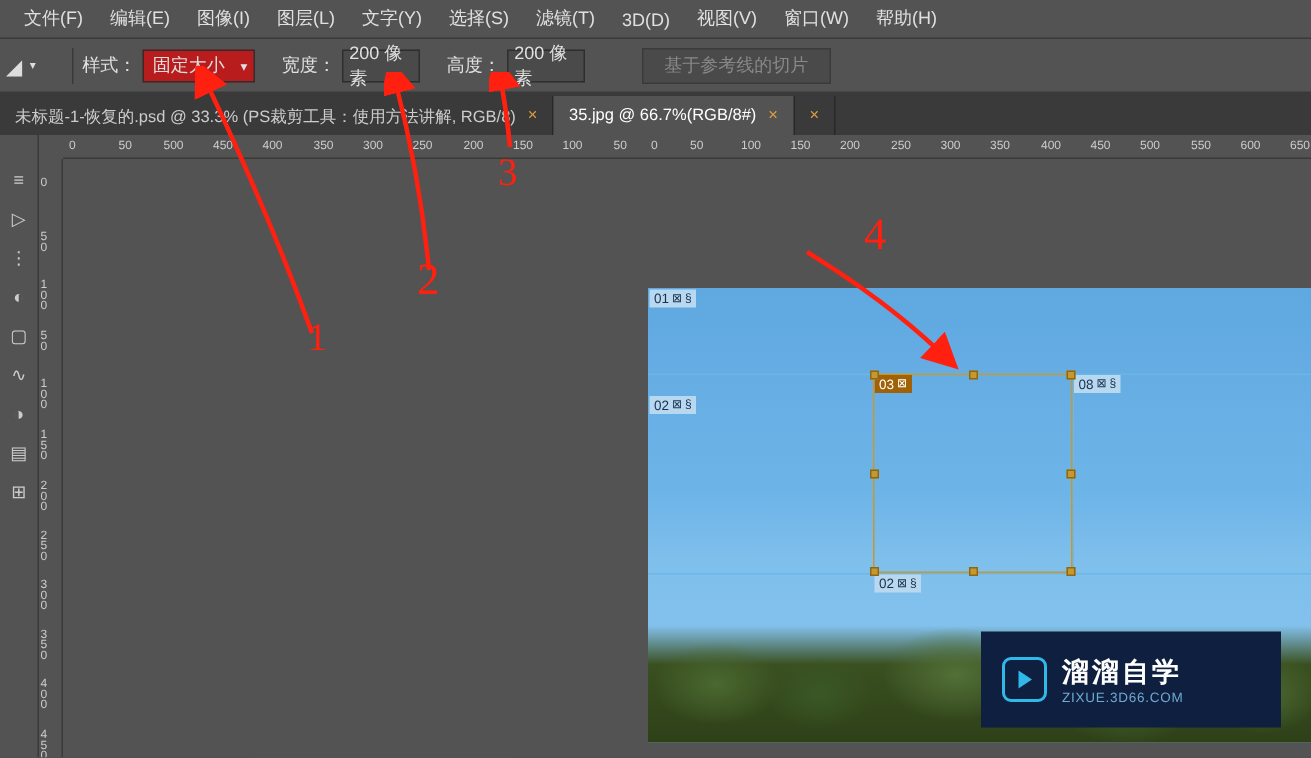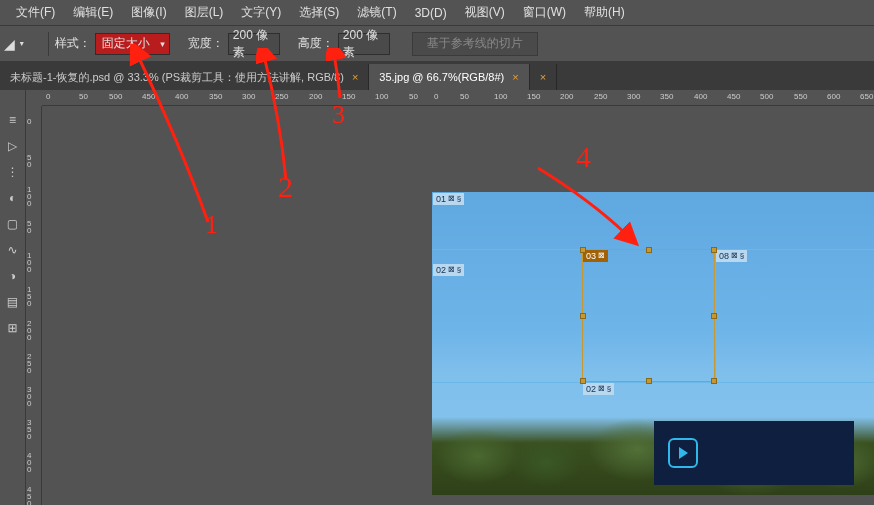--- a/index.html
+++ b/index.html
@@ -80,21 +80,21 @@
       margin-right: 18px;
     }
     .opt-button {
       border: 1px solid #3a3a3a;
       background: #4a4a4a;
       color: #888;
       height: 24px;
       padding: 0 14px;
       display: inline-flex;
       align-items: center;
-      margin-left: 4px;
+      margin-left: 20px;
     }
     
     .tab-bar {
       height: 28px;
       background: #3a3a3a;
       display: flex;
       align-items: flex-end;
     }
     .doc-tab {
       height: 26px;
@@ -465,13 +465,17 @@
   <path d="M8,8 Q60,40 96,74" stroke="#ff2010" stroke-width="3" fill="none" marker-end="url(#ah1)"></path>
 </svg>
 <div class="annotation" style="top:140px; left:576px; font-size:30px">4</div>
 
 <div class="watermark">
   <div class="play">
     <svg width="14" height="14" viewBox="0 0 14 14">
         <path d="M3,1 L12,7 L3,13 Z" fill="#2fb8e8"></path>
       </svg>
   </div>
+  <div class="wtxt">
+    <span class="big">溜溜自学</span>
+    <span class="small">ZIXUE.3D66.COM</span>
+  </div>
 </div>
 
 </body></html>

